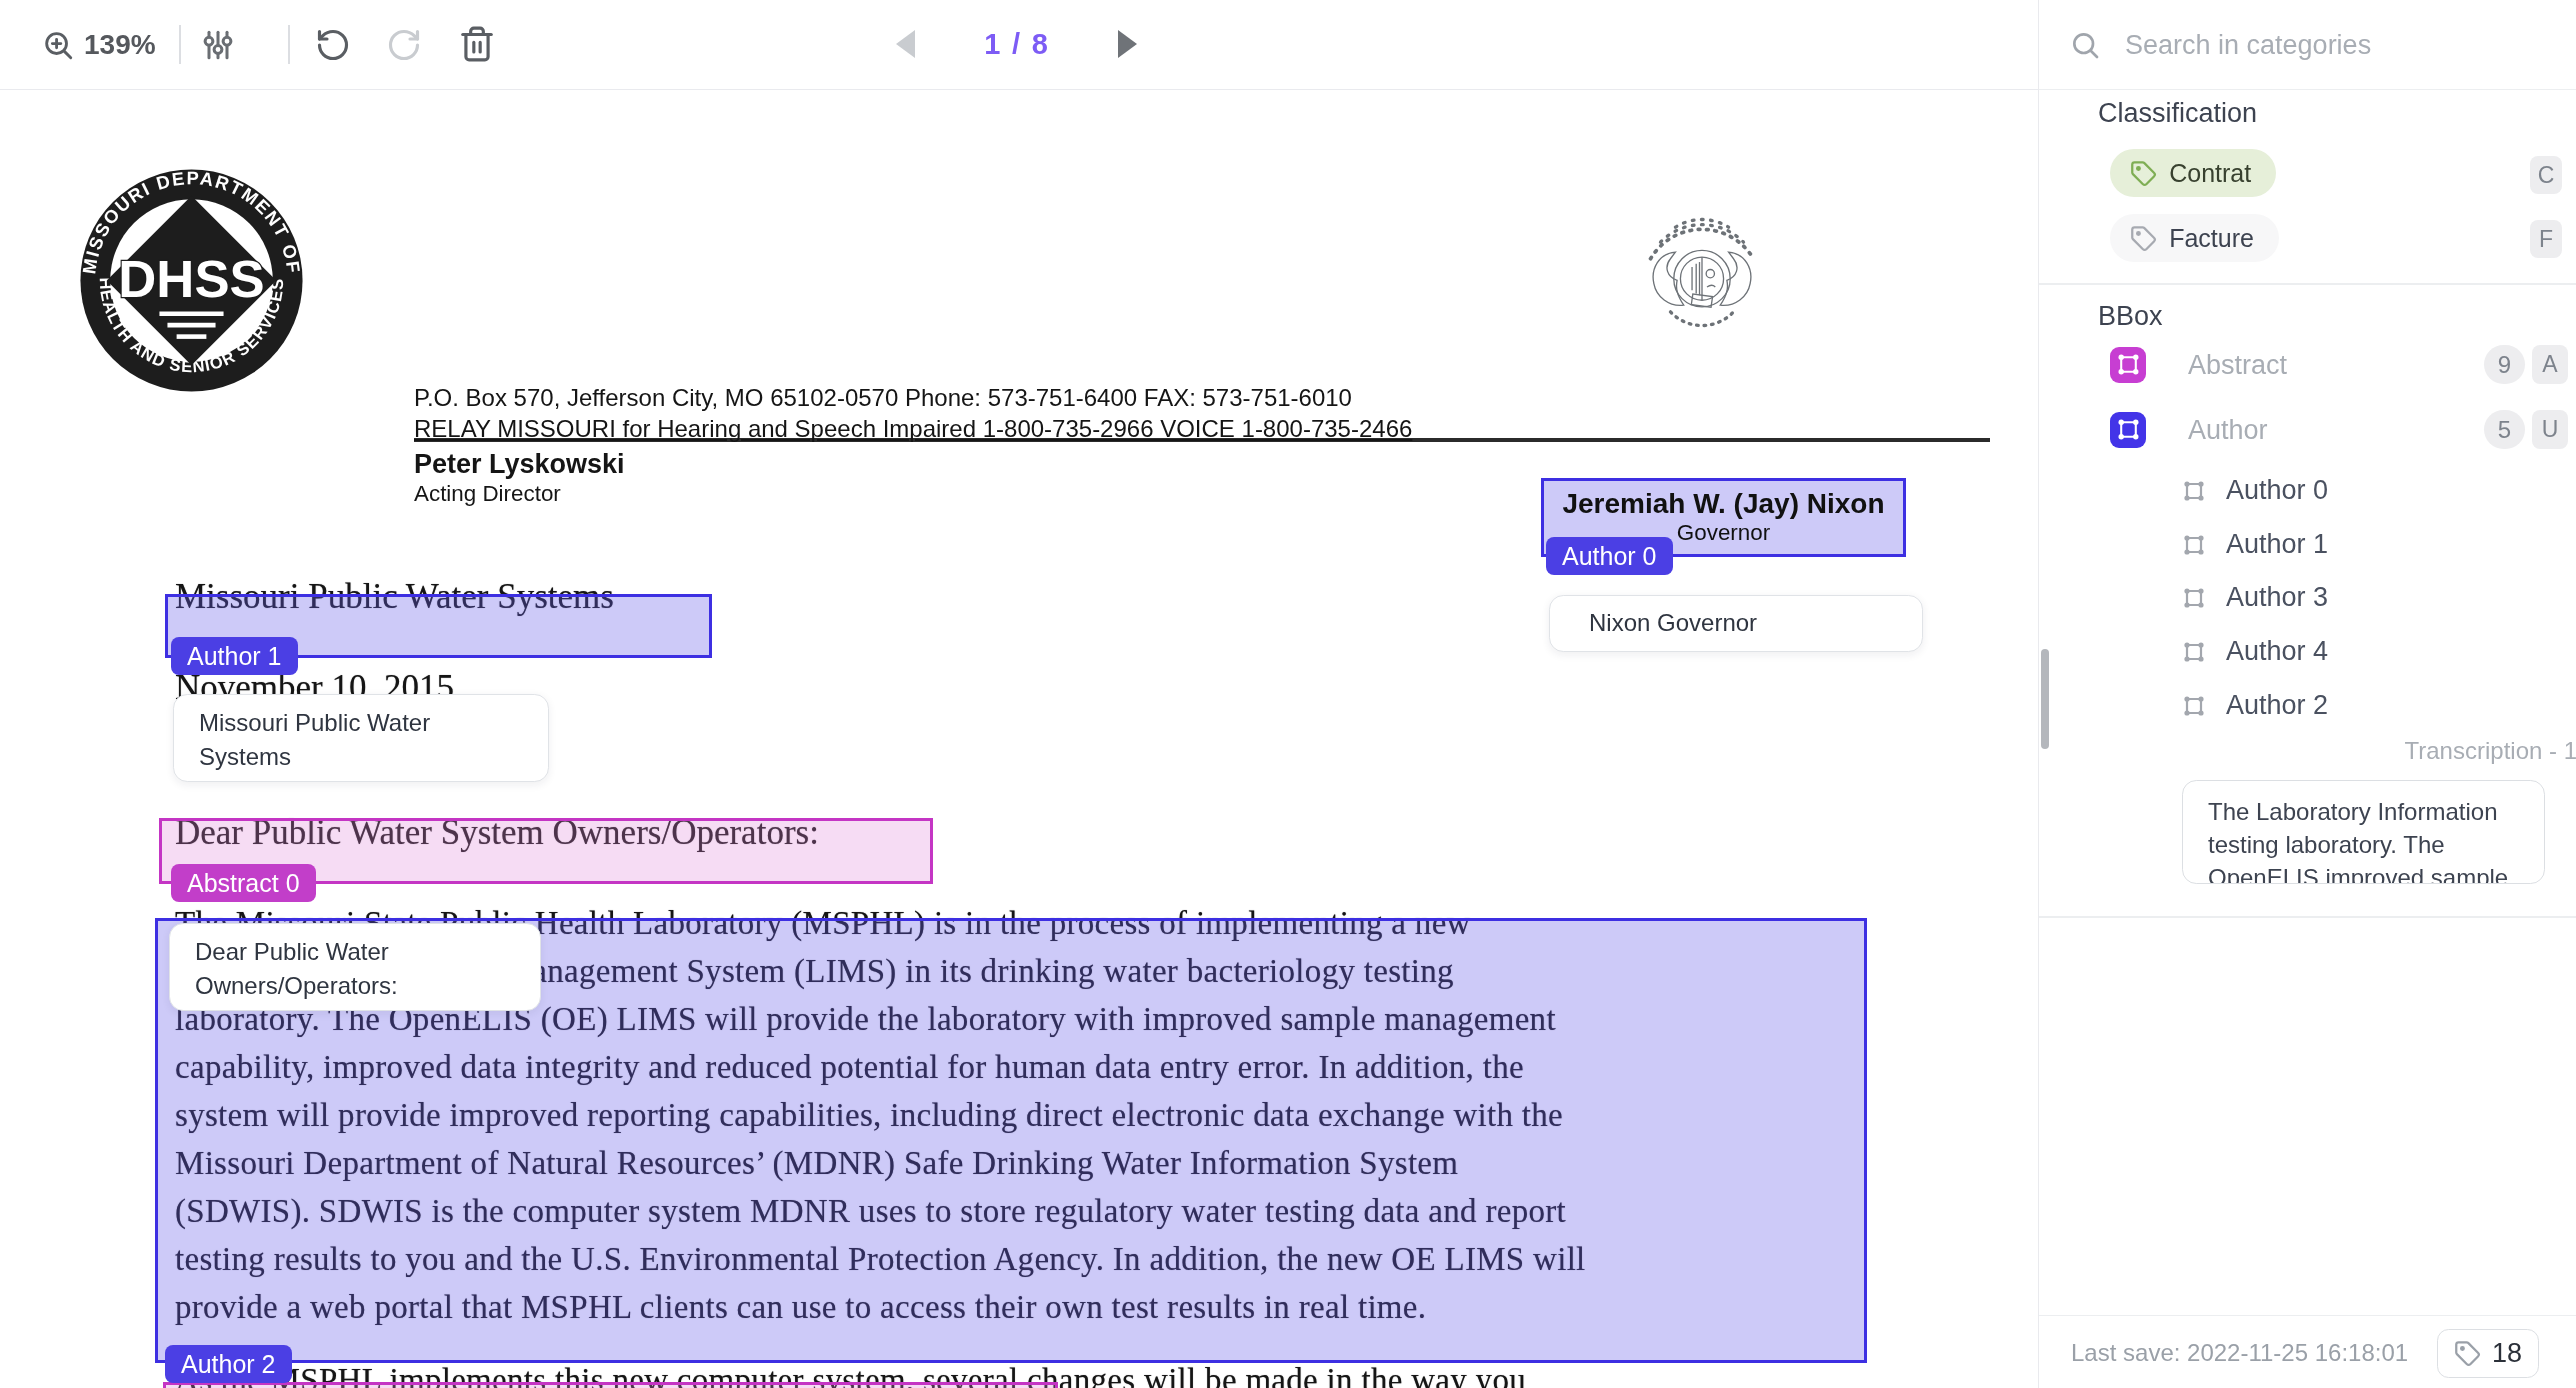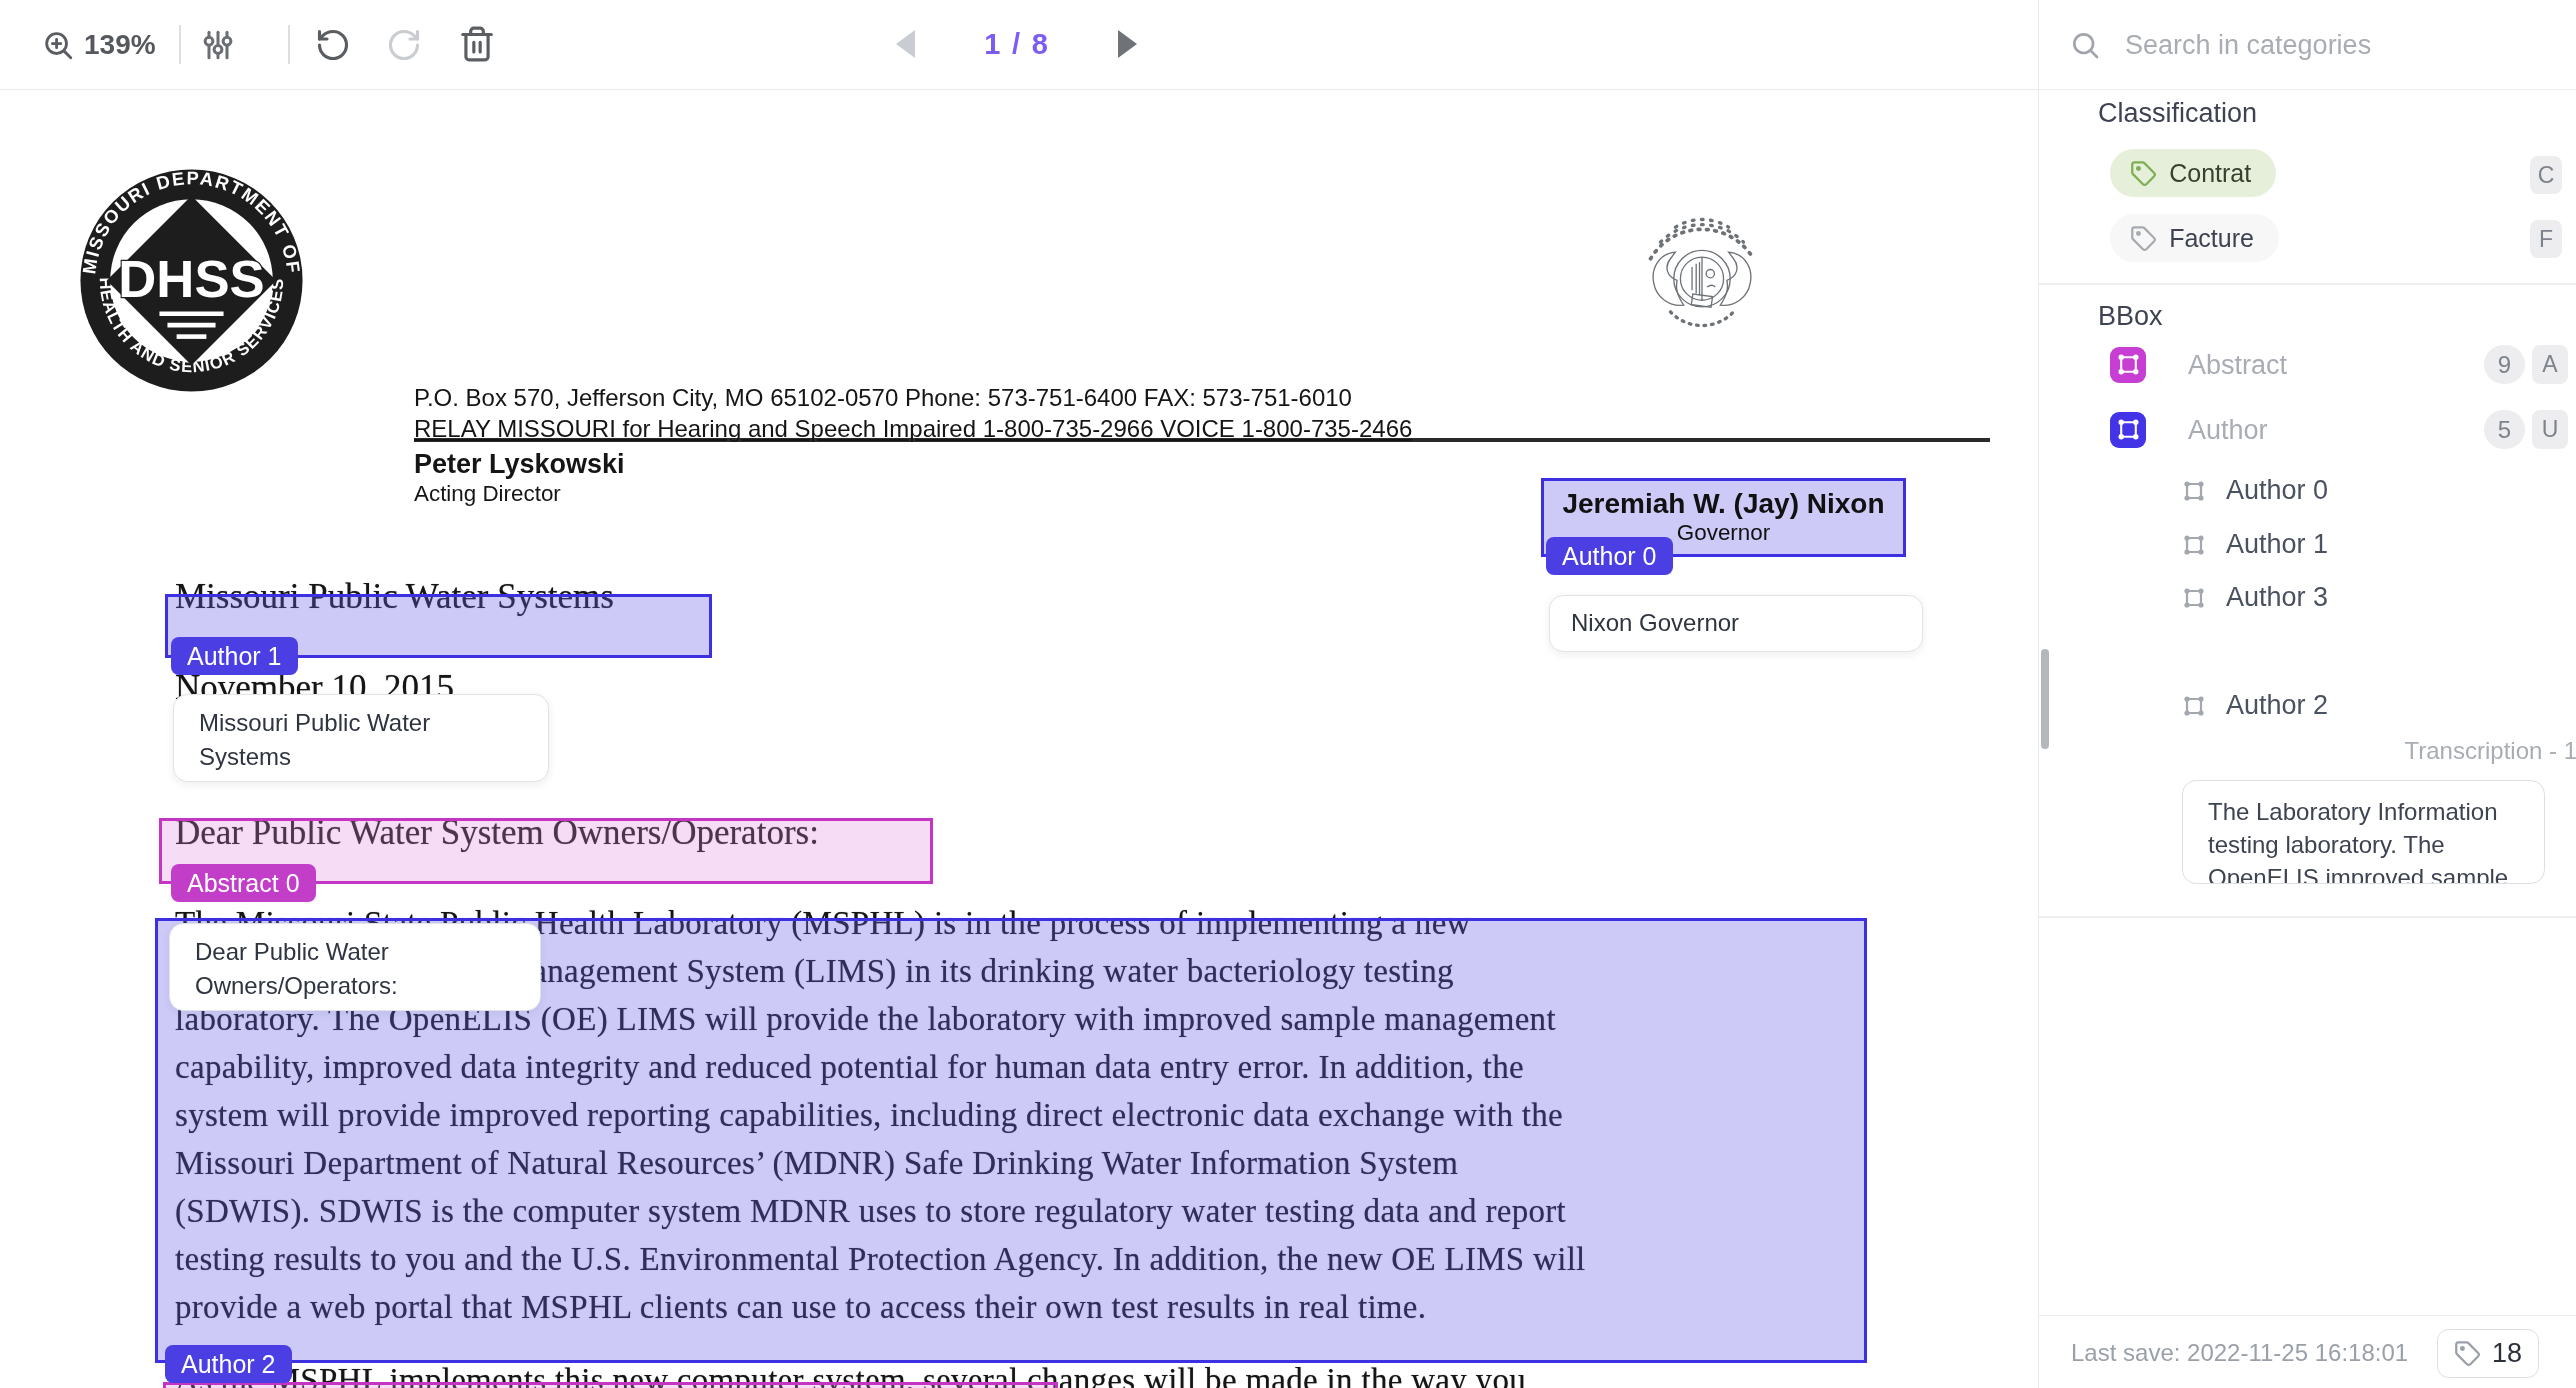--- a/index.html
+++ b/index.html
@@ -76,21 +76,21 @@
   #bbox-closing{left:163px;top:1265px;width:895px;height:45px;}
   .pill{z-index:40;height:38px;line-height:38px;padding:0 16px;border-radius:8px;color:#fff;font-size:25px;}
   .pill.indigo{background:#4b3fe4;}
   .pill.magenta{background:#c23ec9;}
   #pill-author0{left:1546px;top:448px;}
   #pill-author1{left:171px;top:548px;}
   #pill-abstract0{left:171px;top:775px;}
   #pill-author2{left:165px;top:1256px;}
   .popup{z-index:30;background:#fff;border:1.8px solid #e0e3e7;border-radius:14.3px;
          box-shadow:0 2.7px 9px rgba(30,30,60,.07);font-size:24px;color:#2f3540;line-height:34px;box-sizing:border-box;}
-  #popup-nixon{left:1549px;top:506px;width:374px;height:57px;line-height:54px;padding-left:21px;}
+  #popup-nixon{left:1549px;top:506px;width:374px;height:57px;line-height:54px;padding-left:39px;}
   #popup-recipient{left:173px;top:605px;width:376px;height:88px;padding:10.7px 0 0 25px;}
   #popup-salutation{left:169px;top:834px;width:372px;height:88px;padding:10.7px 0 0 25px;}
 </style>
 </head>
 <body>
 
 <div id="stage">
 
   <div id="toolbar" class="abs">
     <div class="abs tbicon" style="left:41px;top:28px;">
@@ -336,20 +336,32 @@
         <svg width="24" height="24" viewBox="0 0 24 24" stroke="currentColor" fill="none" stroke-width="2.2">
           <rect x="5" y="5" width="14" height="14" rx="2.5"></rect>
           <circle cx="5" cy="5" r="2.6" fill="currentColor" stroke="none"></circle>
             <circle cx="19" cy="5" r="2.6" fill="currentColor" stroke="none"></circle>
           <circle cx="5" cy="19" r="2.6" fill="currentColor" stroke="none"></circle>
             <circle cx="19" cy="19" r="2.6" fill="currentColor" stroke="none"></circle>
         </svg>
       </span>
       <span class="abs child-label" style="left:187px;top:9.8px;">Author 3</span>
     </div>
+    <div class="abs" style="left:0;top:626px;width:538px;height:54px;">
+      <span class="abs child-icon" style="left:143px;top:14.3px;">
+        <svg width="24" height="24" viewBox="0 0 24 24" stroke="currentColor" fill="none" stroke-width="2.2">
+          <rect x="5" y="5" width="14" height="14" rx="2.5"></rect>
+          <circle cx="5" cy="5" r="2.6" fill="currentColor" stroke="none"></circle>
+            <circle cx="19" cy="5" r="2.6" fill="currentColor" stroke="none"></circle>
+          <circle cx="5" cy="19" r="2.6" fill="currentColor" stroke="none"></circle>
+            <circle cx="19" cy="19" r="2.6" fill="currentColor" stroke="none"></circle>
+        </svg>
+      </span>
+      <span class="abs child-label" style="left:187px;top:9.8px;">Author 4</span>
+    </div>
     <div class="abs" style="left:0;top:680px;width:538px;height:54px;">
       <span class="abs child-icon" style="left:143px;top:14.3px;">
         <svg width="24" height="24" viewBox="0 0 24 24" stroke="currentColor" fill="none" stroke-width="2.2">
           <rect x="5" y="5" width="14" height="14" rx="2.5"></rect>
           <circle cx="5" cy="5" r="2.6" fill="currentColor" stroke="none"></circle>
             <circle cx="19" cy="5" r="2.6" fill="currentColor" stroke="none"></circle>
           <circle cx="5" cy="19" r="2.6" fill="currentColor" stroke="none"></circle>
             <circle cx="19" cy="19" r="2.6" fill="currentColor" stroke="none"></circle>
         </svg>
       </span>

